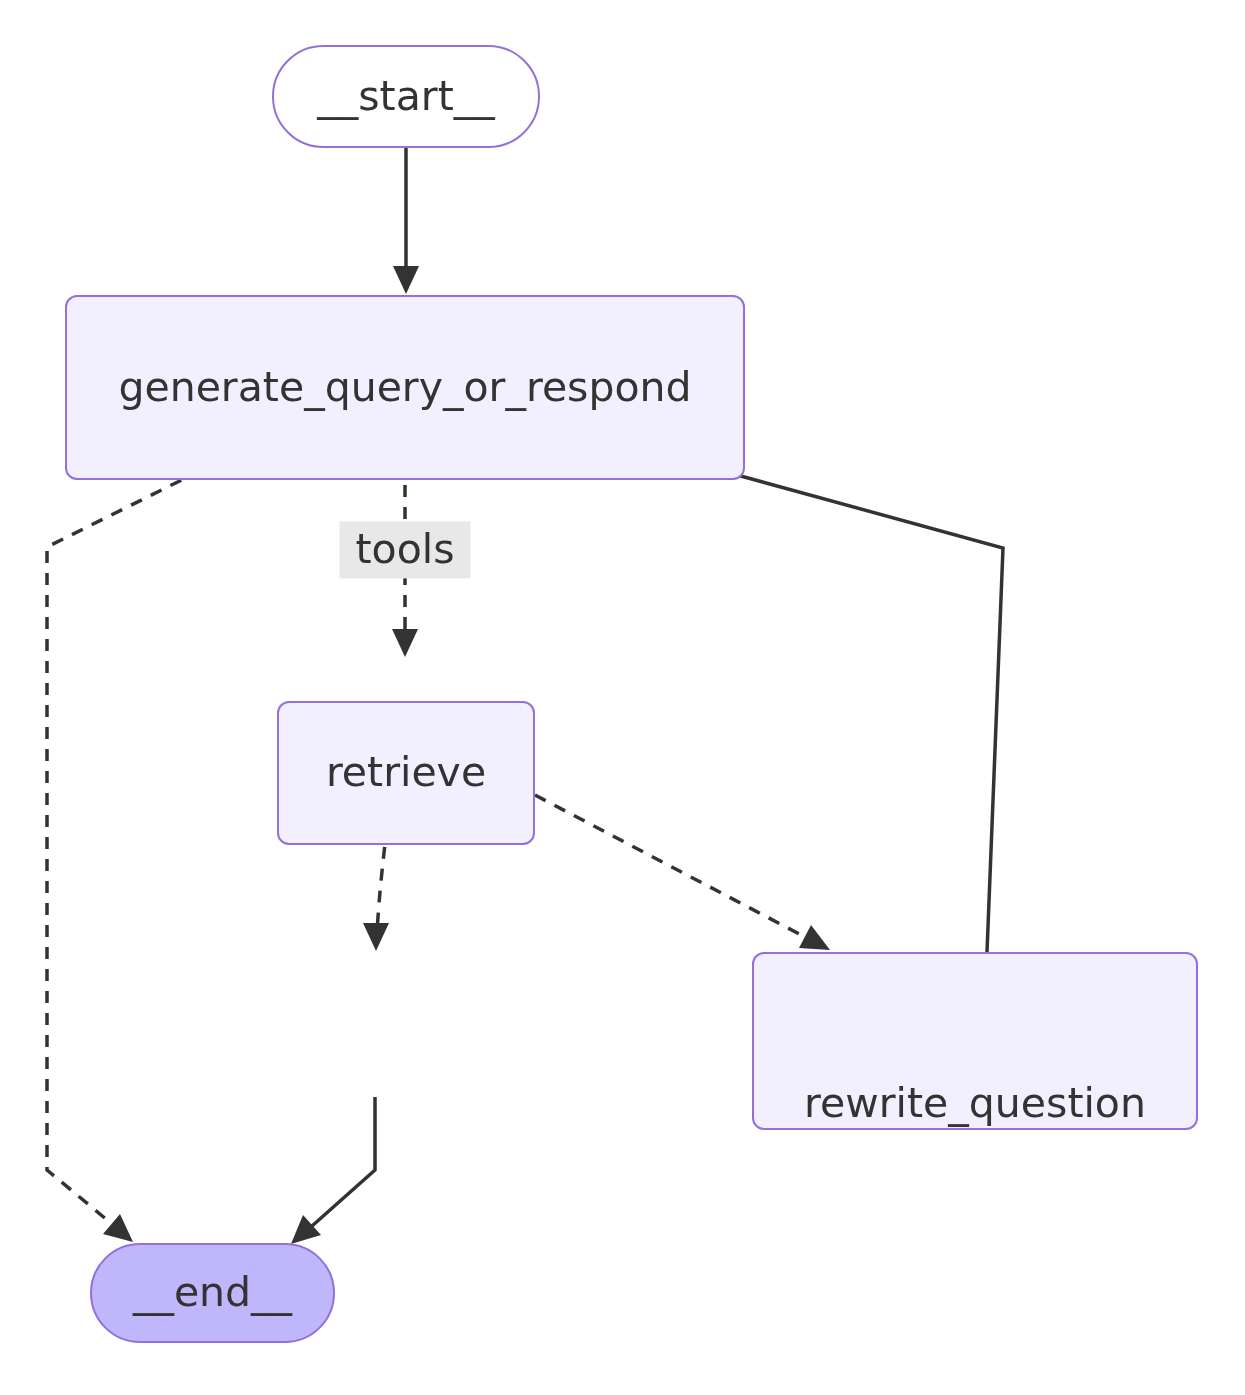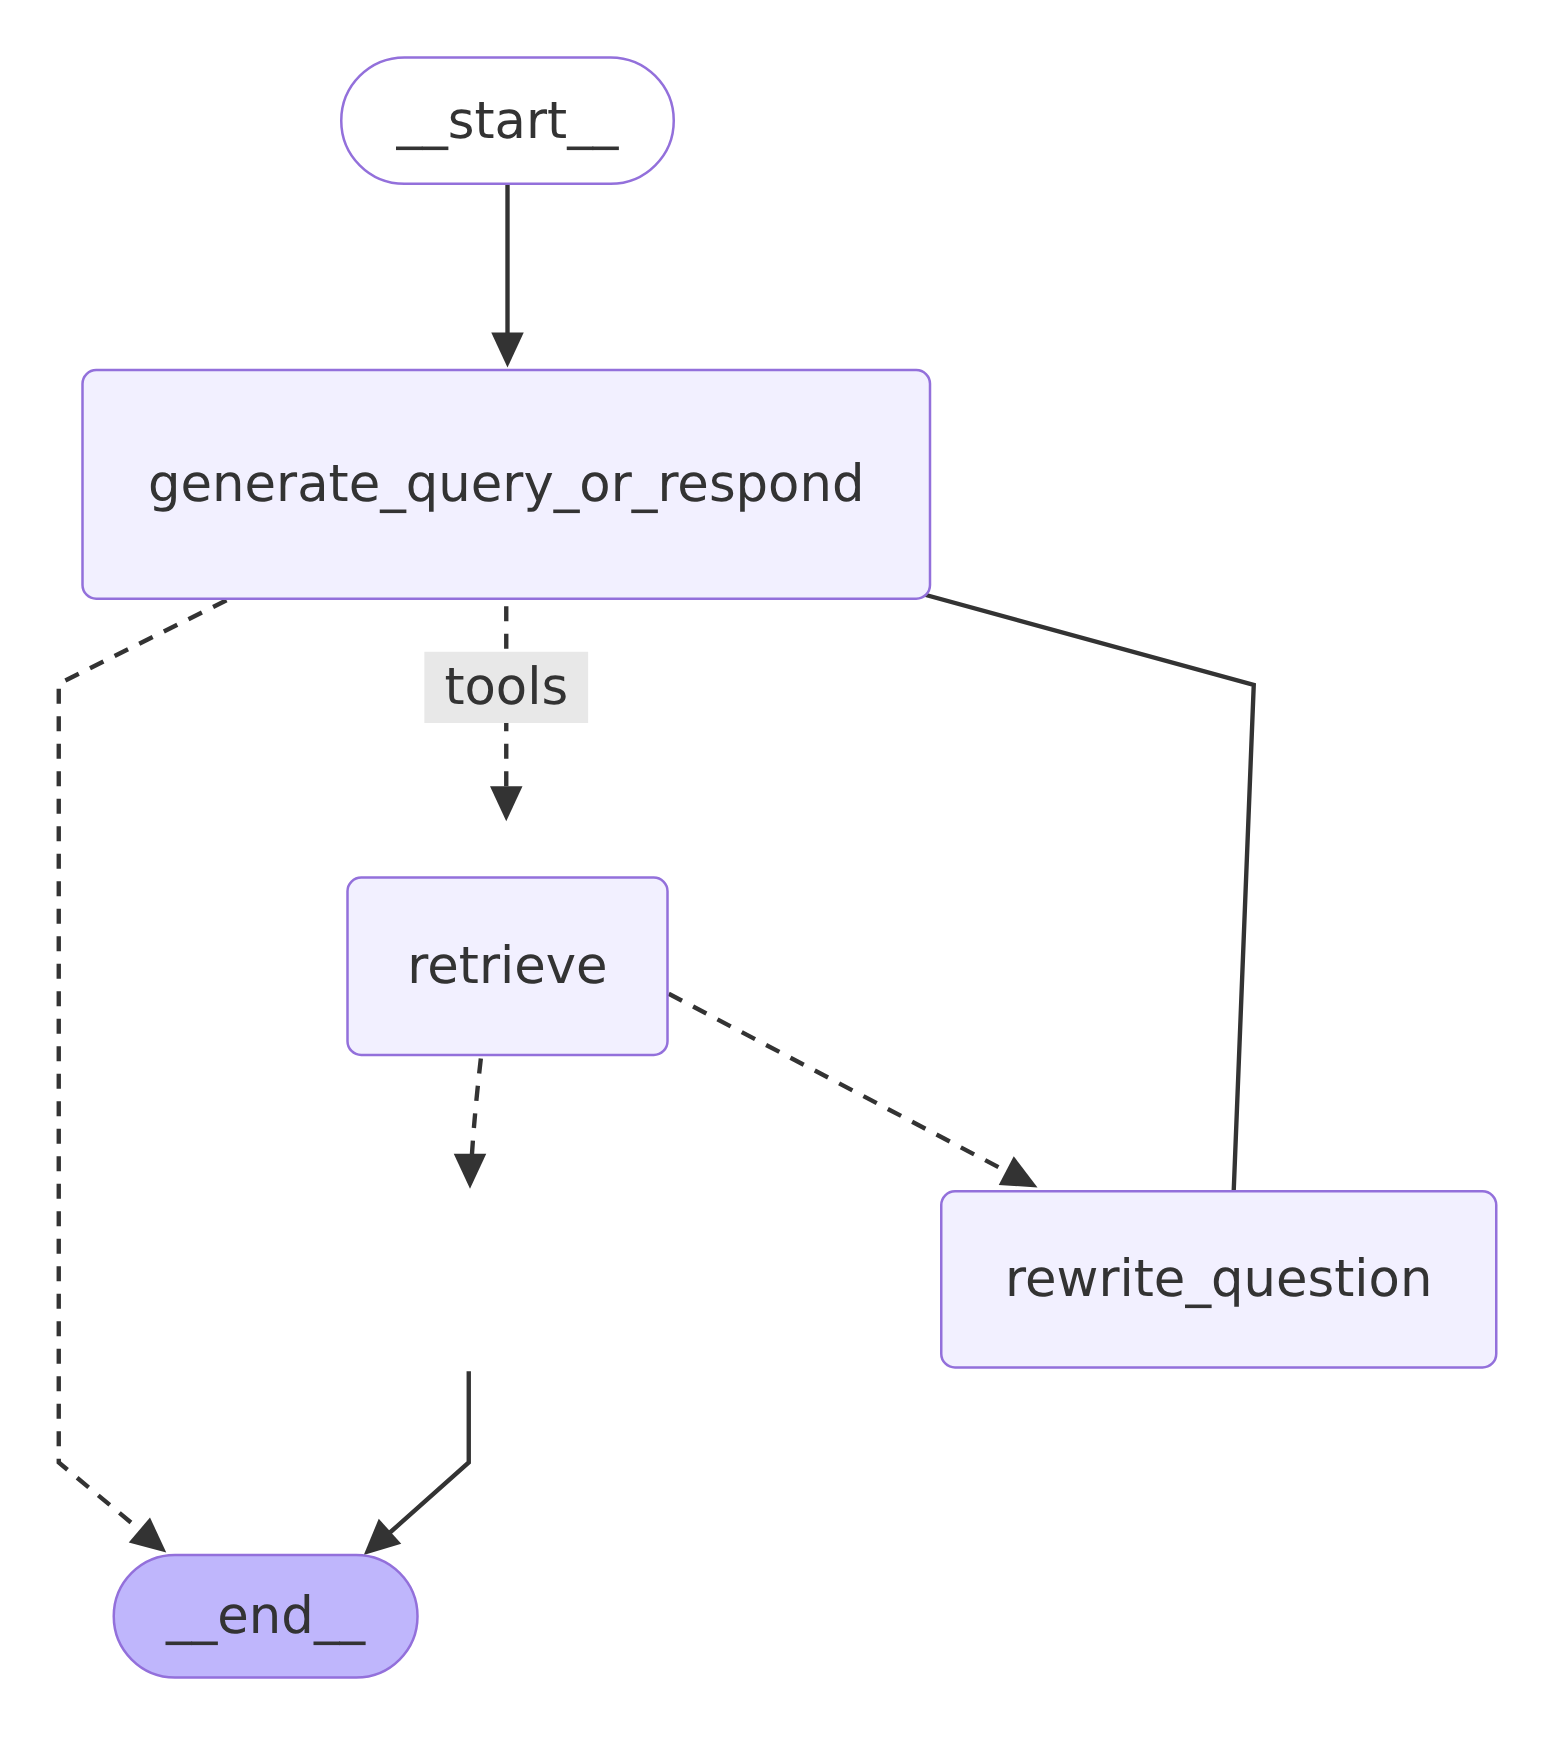--- a/index.html
+++ b/index.html
@@ -57,21 +57,21 @@
   }
   .node.stadium-end {
     background: #bfb6fc;
     border-radius: 50px;
     justify-content: center;
   }
   .node-gqor   { left: 65px;  top: 295px;  width: 680px; height: 185px; }
   .node-start  { left: 272px; top: 45px;   width: 268px; height: 103px; }
   .node-retrieve { left: 277px; top: 684px; width: 258px; height: 144px; margin-top: 17px; }
   .node-genans { left: 151px; top: 951px;  width: 452px; height: 146px; }
-  .node-rewrite { left: 752px; top: 952px; width: 446px; height: 143px; }
+  .node-rewrite { left: 752px; top: 952px; width: 446px; height: 178px; align-items: flex-end; }
   .node-end    { left: 90px;  top: 1243px; width: 245px; height: 100px; }
   .edge-label {
     position: absolute;
     left: 405px;
     top: 550px;
     transform: translate(-50%, -50%);
     background: #e8e8e8;
     color: #333333;
     font-size: 41px;
     line-height: 1.2;

